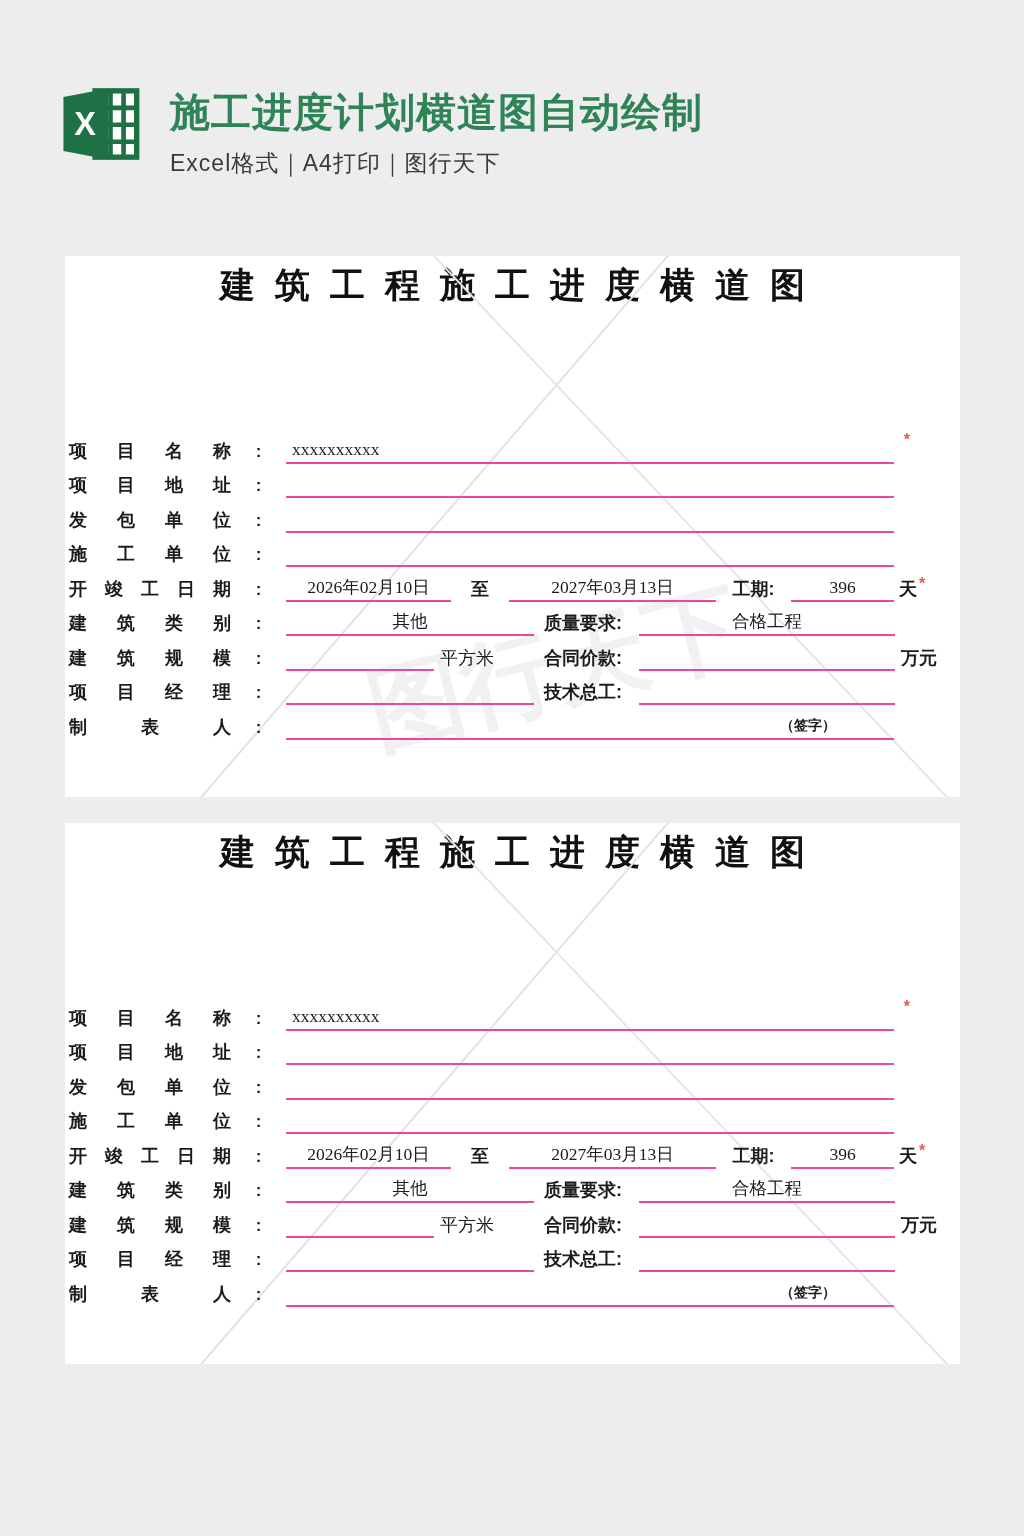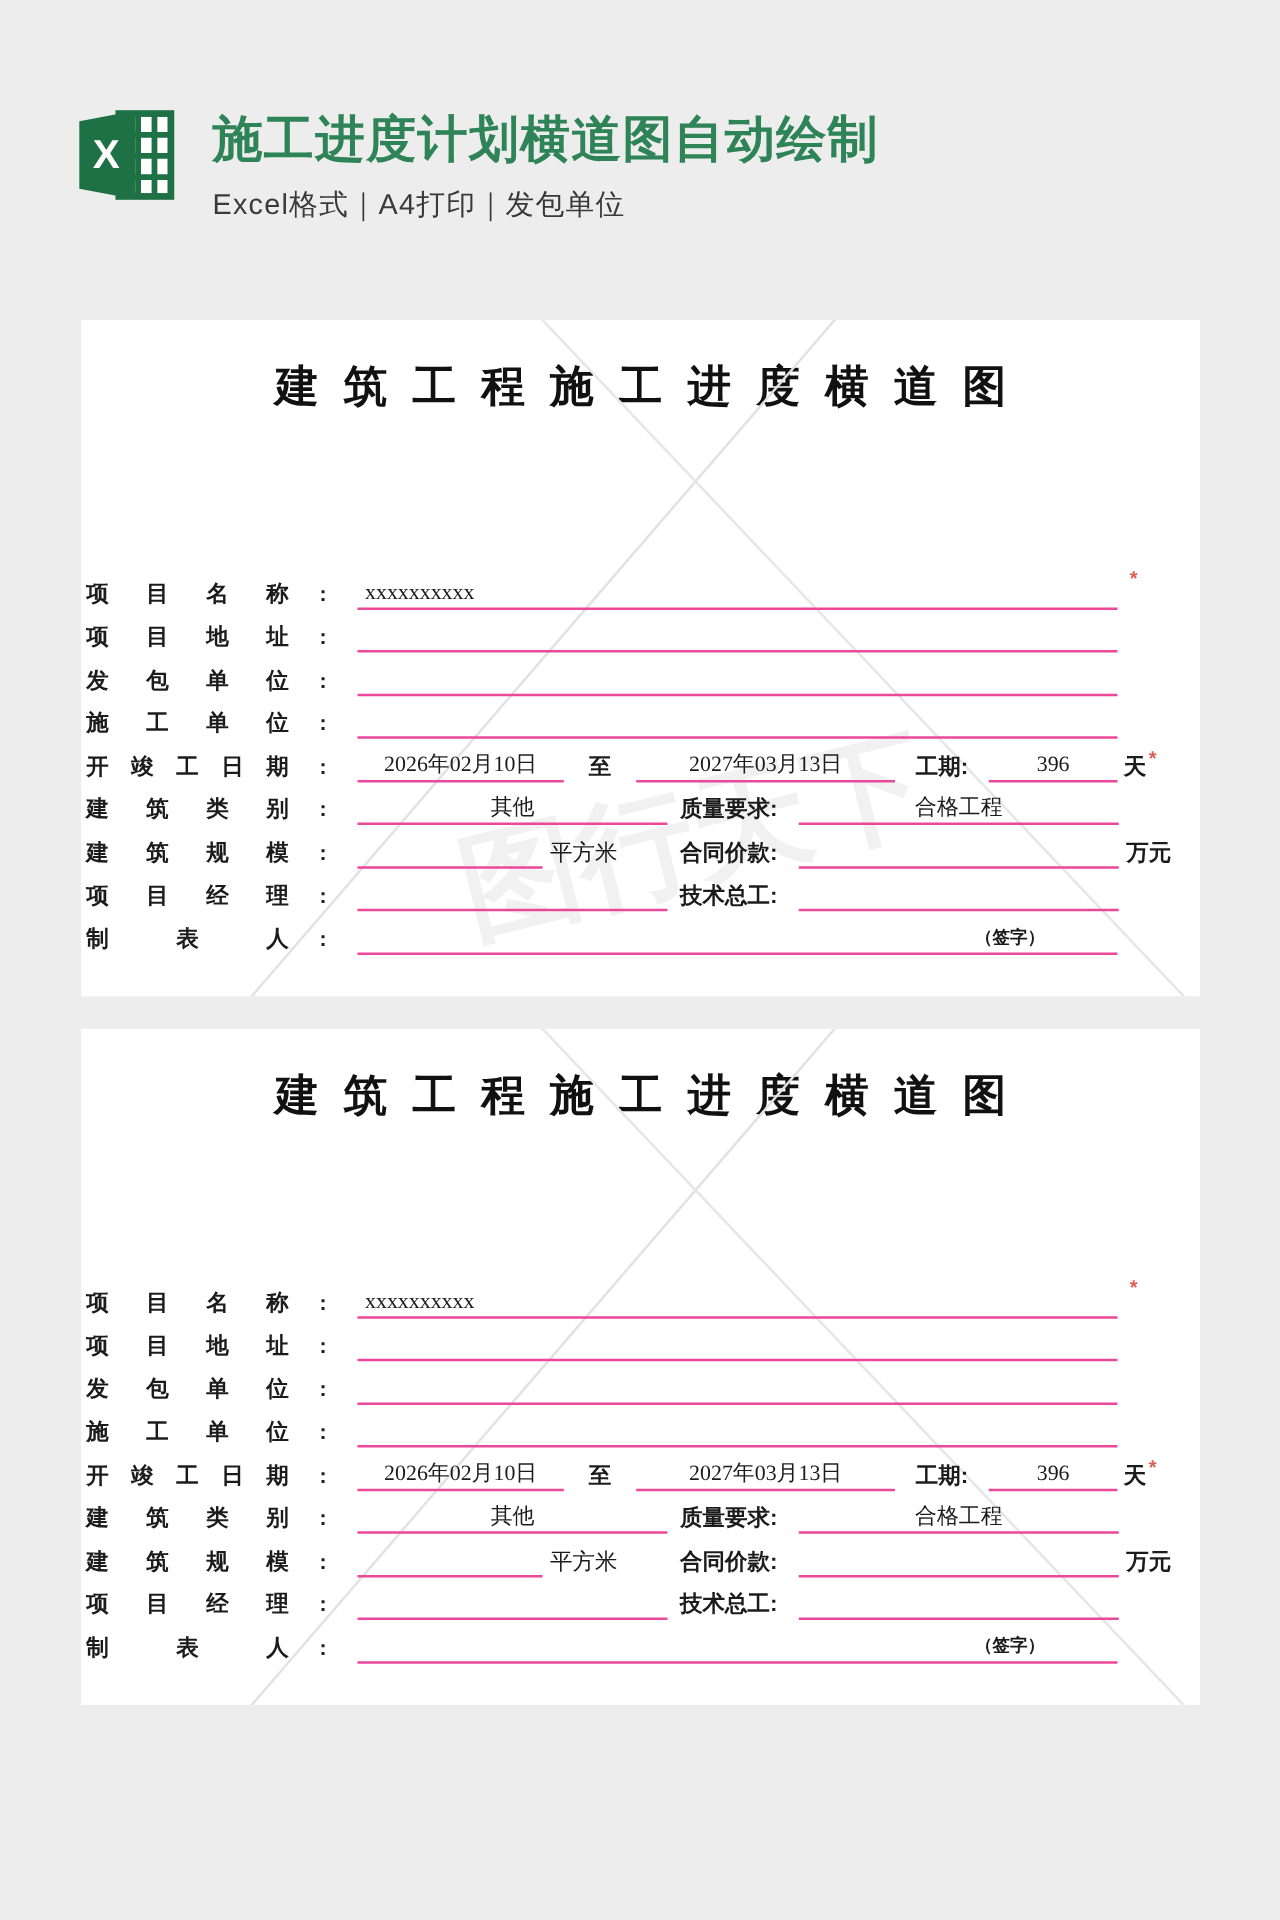--- a/index.html
+++ b/index.html
@@ -17,21 +17,21 @@
   .hdr-text { margin-left:170px; width:800px; padding-top:88px; text-align:left; }
   .hdr-title { font-size:40px; line-height:48px; font-weight:700; color:#2e8456; letter-spacing:1px; }
   .hdr-sub { margin-top:12px; font-size:23px; color:#3a3a3a; letter-spacing:1px; }
   
   .card {
     position:relative; margin-left:65px; width:895px; height:541px;
     background:#ffffff; overflow:hidden;
   }
   #card-2 { margin-top:26px; }
   .card-title {
-    margin-top:32px; text-align:center;
+    margin-top:8px; text-align:center;
     font-family:"Liberation Serif","DejaVu Serif",serif;
     font-weight:700; font-size:35px; line-height:44px; color:#111;
     letter-spacing:20px; text-indent:20px; white-space:nowrap;
   }
   .rows { margin-top:121px; position:relative; z-index:2; }
   .frow { height:34.5px; display:flex; align-items:flex-end; padding-left:4px; position:relative; white-space:nowrap; }
   .lbl {
     width:162px; font-weight:700; font-size:18px; line-height:25px;
     text-align:justify; text-align-last:justify;
   }
@@ -70,21 +70,21 @@
 
 <div class="hdr">
   <svg class="xl-icon" viewBox="0 0 100 96">
     <rect x="41" y="5" width="54" height="86" fill="#ffffff" stroke="#1e7145" stroke-width="7"></rect>
     <path d="M41 27 H95 M41 49 H95 M41 71 H95 M61 5 V91 M78 5 V91" stroke="#1e7145" stroke-width="6" fill="none"></path>
     <polygon points="0,13 58,2 58,94 0,83" fill="#1e7145"></polygon>
     <text x="28" y="62" text-anchor="middle" font-size="42" font-weight="bold" font-family="Liberation Sans, DejaVu Sans, sans-serif" fill="#ffffff">X</text>
   </svg>
   <div class="hdr-text">
     <div class="hdr-title">施工进度计划横道图自动绘制</div>
-    <div class="hdr-sub">Excel格式｜A4打印｜发包单位</div>
+    <div class="hdr-sub">Excel格式｜A4打印｜图行天下</div>
   </div>
 </div>
 
 <section class="card" id="card-1">
   <svg class="wm-lines" viewBox="0 0 895 541" preserveAspectRatio="none">
     <line x1="620" y1="-20" x2="120" y2="560" stroke="#e2e2e2" stroke-width="2"></line>
     <line x1="350" y1="-20" x2="900" y2="560" stroke="#e6e6e6" stroke-width="2"></line>
   </svg>
   <div class="wm-text">图行天下</div>
 

